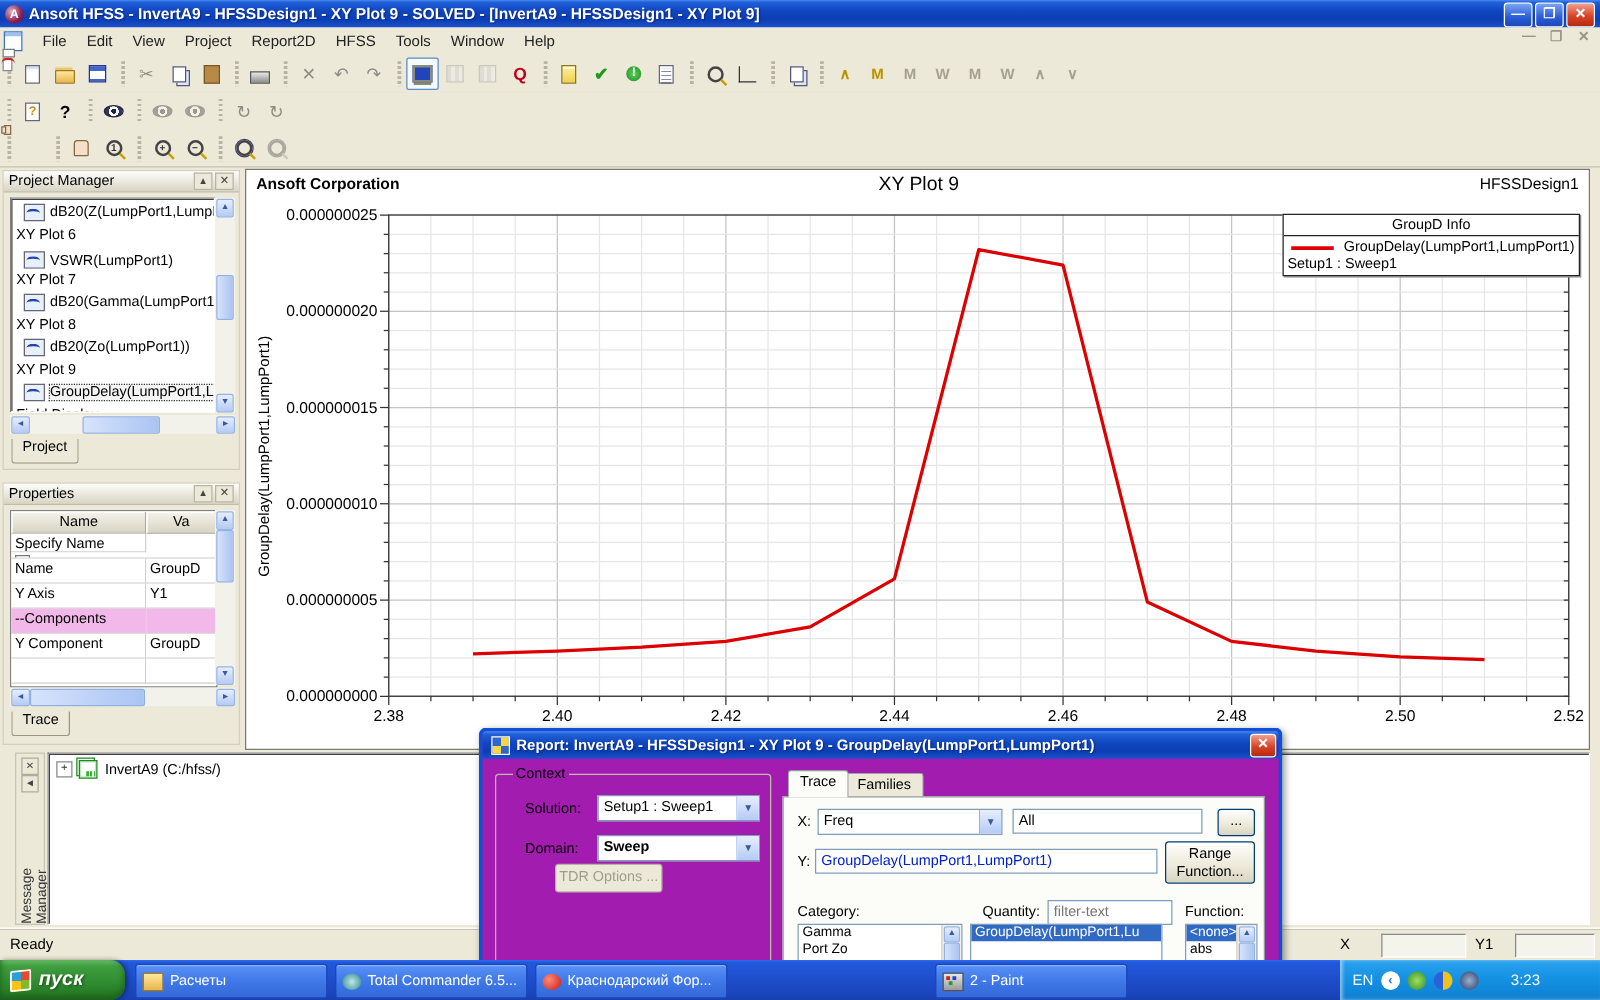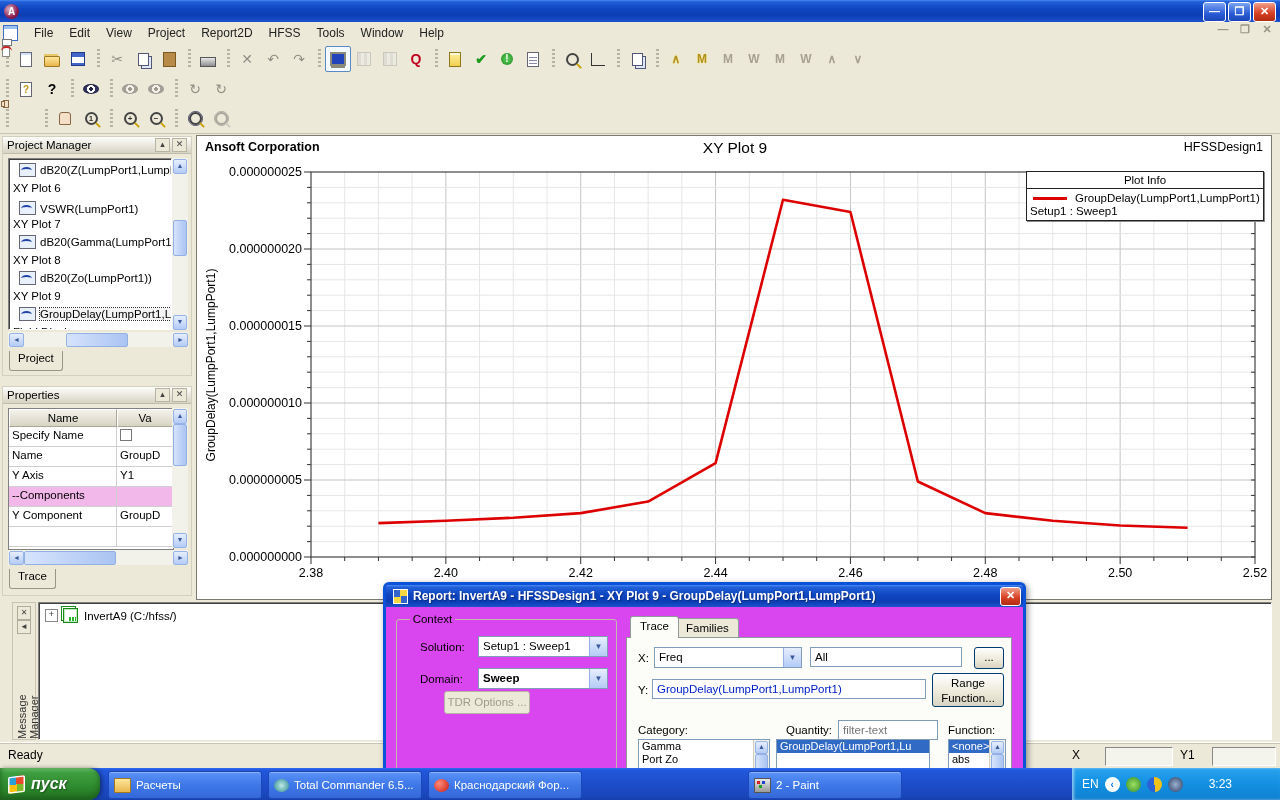--- a/index.html
+++ b/index.html
@@ -116,21 +116,21 @@
   #mm-item{display:flex;align-items:center;margin:5px 0 0 6px;font-size:11.5px;}
   .expander{width:11px;height:11px;border:1px solid #888;background:#fff;font-size:9px;line-height:9px;text-align:center;color:#333;margin-right:5px;}
   .proj-ico{width:13px;height:13px;background:#fff;border:1px solid #1a8a1a;box-shadow:inset 0 0 0 1px #bfe8bf, -2px -2px 0 -1px #fff,-2px -2px 0 0 #1a8a1a;margin-right:6px;position:relative;}
   .proj-ico::before{content:"";position:absolute;right:1px;bottom:1px;width:7px;height:4px;background:repeating-linear-gradient(90deg,#2ab52a 0 2px,#fff 2px 3px);}
 
   
   #statusbar{left:0;top:742px;width:1280px;height:26px;background:#ece9d8;border-top:1px solid #fff;box-shadow:inset 0 1px 0 #c8c4b4;}
   .stat-box{position:absolute;top:4px;height:17px;background:#f4f3ec;border:1px solid #888;border-right-color:#fff;border-bottom-color:#fff;}
 
   
-  #dialog{left:383px;top:582px;width:637px;height:186px;background:#d946ef;border:3px solid #0a52d8;border-bottom:none;border-radius:6px 6px 0 0;box-shadow:2px 2px 6px rgba(0,0,0,.4);}
+  #dialog{left:383px;top:582px;width:637px;height:186px;background:#a21caf;border:3px solid #0a52d8;border-bottom:none;border-radius:6px 6px 0 0;box-shadow:2px 2px 6px rgba(0,0,0,.4);}
   #dlg-title{height:22px;border-radius:3px 3px 0 0;background:linear-gradient(180deg,#4a8af4 0%,#2160d8 10%,#0f46c0 45%,#0c3eb4 75%,#1c52cc 100%);
     display:flex;align-items:center;color:#fff;font-weight:bold;font-size:12px;text-shadow:1px 1px 1px #0a2a80;padding:0 2px;}
   #dlg-ico{width:13px;height:13px;margin:0 5px;background:conic-gradient(#f8d840 0 25%,#3366cc 0 50%,#f8d840 0 75%,#3366cc 0);border:1px solid #fff;}
   #dlg-close{margin-left:auto;width:19px;height:17px;border-radius:3px;border:1px solid #fff;background:linear-gradient(180deg,#f0a08c,#d84326 55%,#b22a12);
     color:#fff;font-size:11px;line-height:15px;text-align:center;text-shadow:none;}
   #dlg-body{position:relative;width:631px;height:161px;}
   fieldset.grp{position:absolute;left:10px;top:6px;width:202px;height:170px;border:1px solid #c0bcac;border-radius:3px;margin:0;font-size:11.5px;}
   fieldset.grp legend{padding:0 3px;margin-left:4px;}
   .dlg-label{position:absolute;font-size:11.5px;}
   .combo{position:absolute;height:21px;background:#fff;border:1px solid #7f9db9;font-size:11.5px;line-height:19px;padding-left:4px;box-sizing:border-box;}
@@ -176,20 +176,21 @@
   
   text{font-family:"Liberation Sans",sans-serif;}
 </style>
 </head>
 <body>
 
 <div id="app">
 
   <div id="titlebar" class="abs">
     <div id="app-icon">A</div>
+    <span>Ansoft HFSS - InvertA9 - HFSSDesign1 - XY Plot 9 - SOLVED - [InvertA9 - HFSSDesign1 - XY Plot 9]</span>
     <div id="cap-btns">
       <div class="cap-btn cap-min">—</div>
       <div class="cap-btn cap-max">❐</div>
       <div class="cap-btn cap-close">✕</div>
     </div>
   </div>
 
   <div id="menubar" class="abs">
     <div id="mdi-icon"></div>
     <div id="menu-items" style="display: flex;">
@@ -423,21 +424,21 @@
     <div class="panel-head">
       <span class="ph-title">Properties</span>
       <span class="ph-btn">▴</span>
       <span class="ph-btn">✕</span>
     </div>
     <div class="abs" id="prop-table" style="left:5px;top:21px;width:164px;height:140px;background:#fff;border:1px solid #808080;overflow:hidden;">
         <div style="display: flex; height: 18px;">
           <div class="prop-hdr" style="width: 108px; box-sizing: border-box; padding-top: 2px;">Name</div>
           <div class="prop-hdr" style="flex: 1 1 0%; box-sizing: border-box; padding-top: 2px;">Va</div>
         </div>
-        <div style="display: flex; height: 20px;">
+        <div style="display: flex; height: 20px; flex-direction: column;">
           <div class="prop-cell" style="width: 108px; box-sizing: border-box;">Specify Name</div>
           <div class="prop-cell" style="flex: 1 1 0%; box-sizing: border-box;"><span class="chk"></span></div>
         </div>
         <div style="display: flex; height: 20px;">
           <div class="prop-cell" style="width: 108px; box-sizing: border-box;">Name</div>
           <div class="prop-cell" style="flex: 1 1 0%; box-sizing: border-box;">GroupD</div>
         </div>
         <div style="display: flex; height: 20px;">
           <div class="prop-cell" style="width: 108px; box-sizing: border-box;">Y Axis</div>
           <div class="prop-cell" style="flex: 1 1 0%; box-sizing: border-box;">Y1</div>
@@ -617,21 +618,21 @@
         <line x1="110" y1="66.80000000000001" x2="114" y2="66.80000000000001" stroke="#333" stroke-width="1"></line>
         <line x1="1054" y1="66.80000000000001" x2="1058" y2="66.80000000000001" stroke="#333" stroke-width="1"></line>
         <line x1="110" y1="51.400000000000034" x2="114" y2="51.400000000000034" stroke="#333" stroke-width="1"></line>
         <line x1="1054" y1="51.400000000000034" x2="1058" y2="51.400000000000034" stroke="#333" stroke-width="1"></line>
         <line x1="107" y1="36.00000000000006" x2="114" y2="36.00000000000006" stroke="#333" stroke-width="1"></line>
         <line x1="1054" y1="36.00000000000006" x2="1058" y2="36.00000000000006" stroke="#333" stroke-width="1"></line>
         <text x="105" y="40.00000000000006" text-anchor="end" font-size="12.5">0.000000025</text>
         <polyline points="181.42857142857292,387.12 248.85714285714286,384.81 316.2857142857158,381.73 383.7142857142857,377.11 451.14285714285865,365.56 518.5714285714286,327.06 586.0000000000015,63.71999999999997 653.4285714285714,76.04000000000002 720.8571428571444,345.53999999999996 788.2857142857143,377.11 855.7142857142871,384.81 923.1428571428571,389.43 990.5714285714271,391.74" fill="none" stroke="#dd0000" stroke-width="2.6" stroke-linejoin="round"></polyline>
       </svg>
     <div id="legend" class="abs">
-      <div class="lg-head">Plot Info</div>
+      <div class="lg-head">GroupD Info</div>
       <div class="lg-row">
         <span class="lg-swatch"></span>
         <span>GroupDelay(LumpPort1,LumpPort1)</span>
       </div>
       <div class="lg-sub">Setup1 : Sweep1</div>
     </div>
   </div>
 
   <div id="msgpanel" class="abs">
     <div id="mm-strip">

